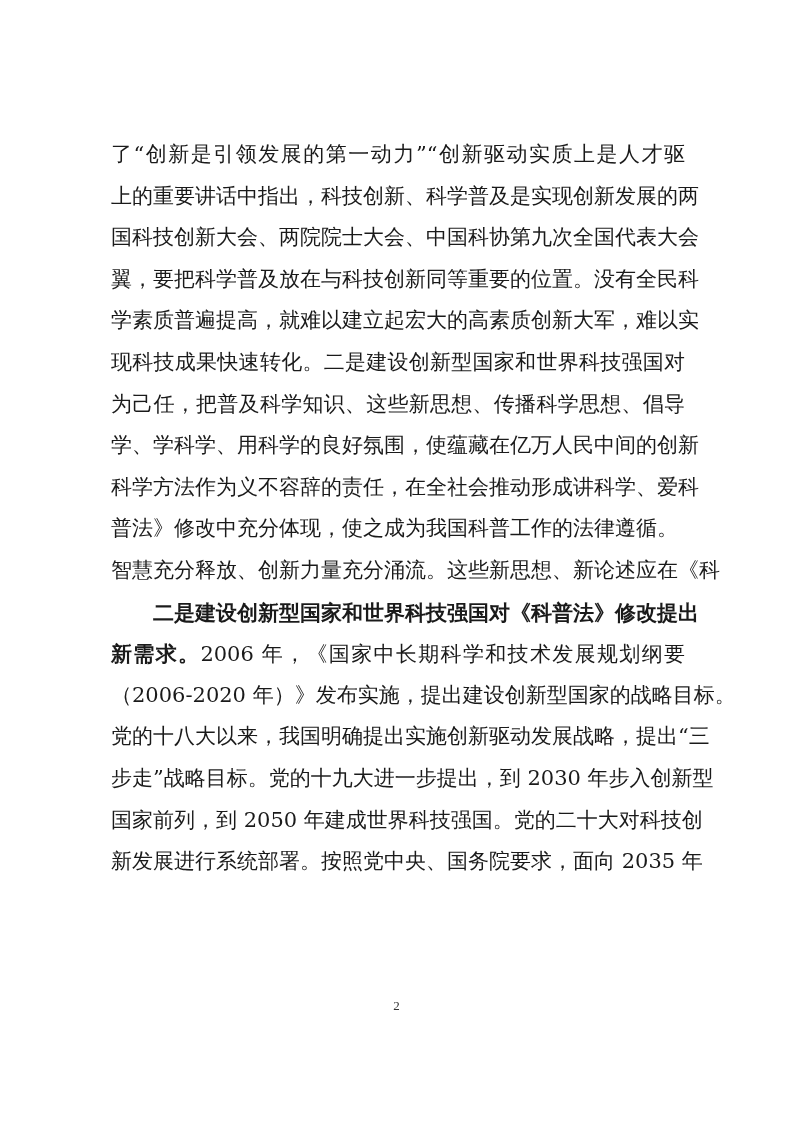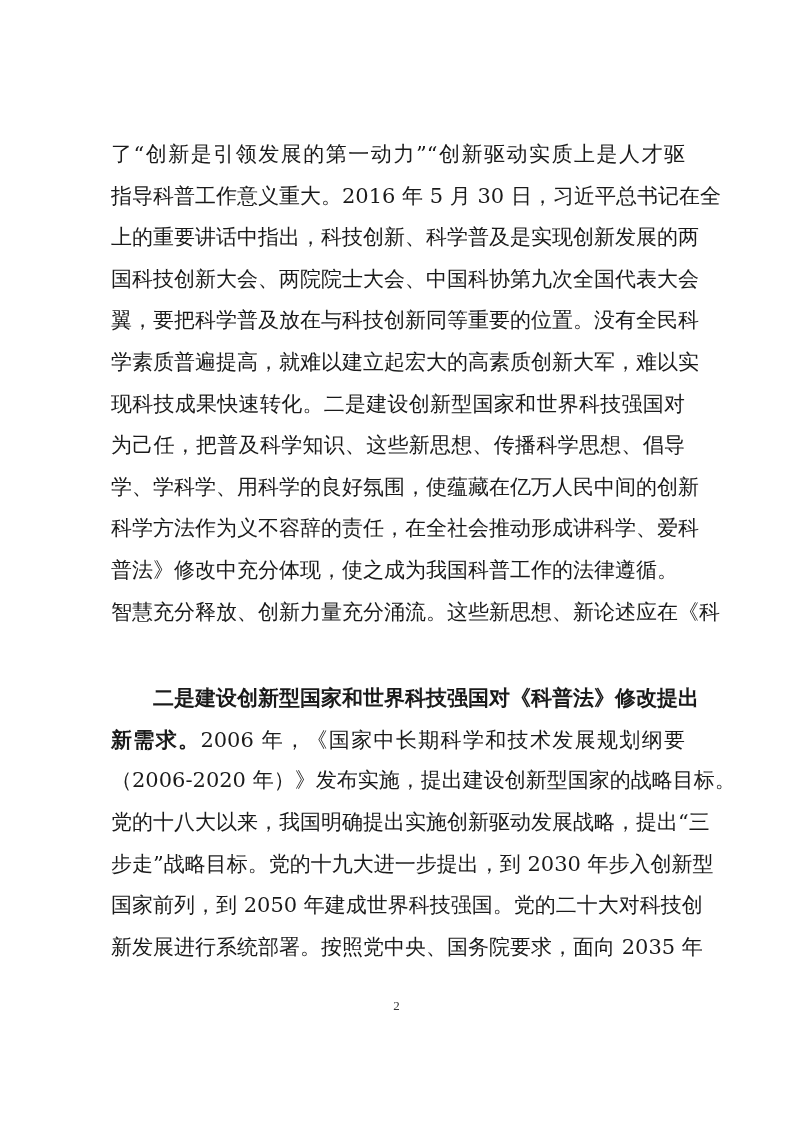--- a/index.html
+++ b/index.html
@@ -37,21 +37,20 @@
       white-space: nowrap;
       text-align: justify;
       text-align-last: justify;
       letter-spacing: 0;
     }
     .line.last {
       text-align-last: left;
     }
     .line.indent {
       padding-left: 42px;
-      margin-top: 44px;
     }
     .kai {
       font-family: "DejaVu Serif", "Liberation Serif", serif;
       font-weight: bold;
     }
     .page-number {
       position: absolute;
       left: 0;
       width: 793px;
       top: 998px;
@@ -61,21 +60,20 @@
       color: #333333;
     }
   </style>
 </head>
 <body>
 
 <div class="page">
   <div class="text-block">
 
     <div class="line">了“创新是引领发展的第一动力”“创新驱动实质上是人才驱</div>
-    <div class="line">指导科普工作意义重大。2016 年 5 月 30 日，习近平总书记在全</div>
     <div class="line">上的重要讲话中指出，科技创新、科学普及是实现创新发展的两</div>
     <div class="line">国科技创新大会、两院院士大会、中国科协第九次全国代表大会</div>
     <div class="line">翼，要把科学普及放在与科技创新同等重要的位置。没有全民科</div>
     <div class="line">学素质普遍提高，就难以建立起宏大的高素质创新大军，难以实</div>
     <div class="line">现科技成果快速转化。二是建设创新型国家和世界科技强国对</div>
     <div class="line">为己任，把普及科学知识、这些新思想、传播科学思想、倡导</div>
     <div class="line">学、学科学、用科学的良好氛围，使蕴藏在亿万人民中间的创新</div>
     <div class="line">科学方法作为义不容辞的责任，在全社会推动形成讲科学、爱科</div>
     <div class="line last">普法》修改中充分体现，使之成为我国科普工作的法律遵循。</div>
     <div class="line">智慧充分释放、创新力量充分涌流。这些新思想、新论述应在《科</div>

